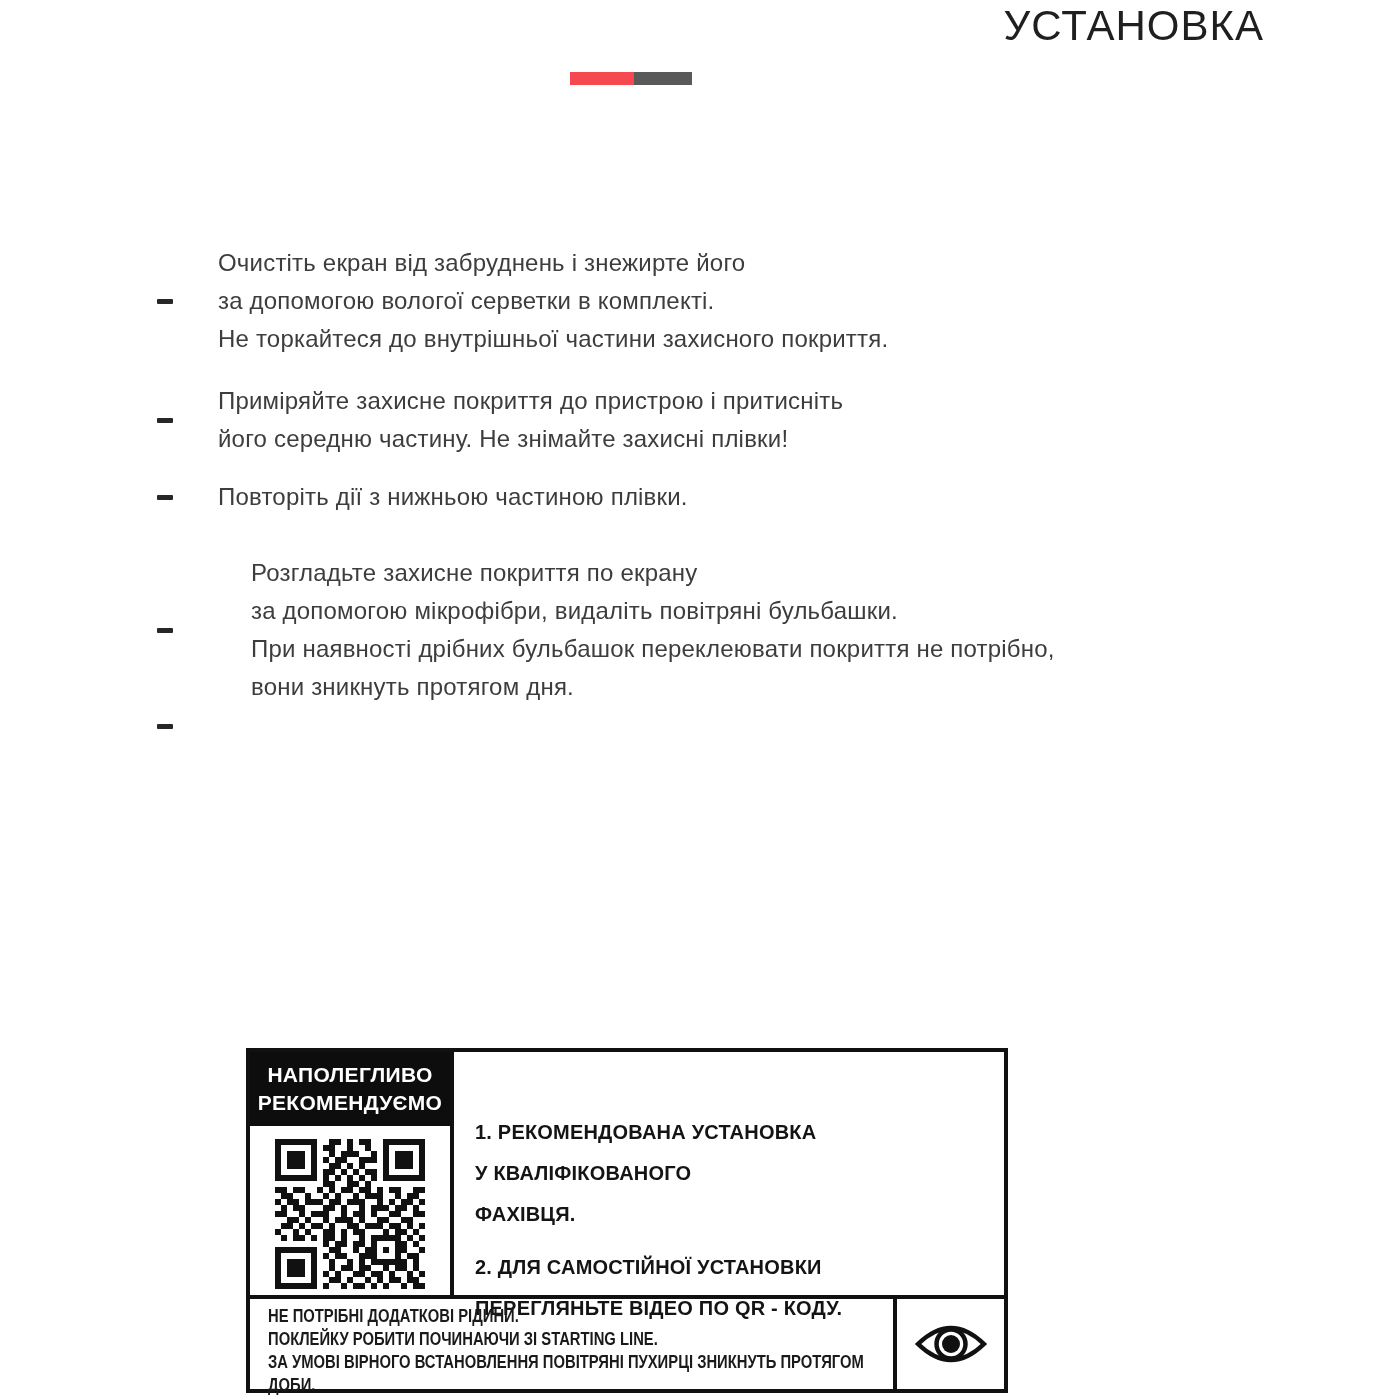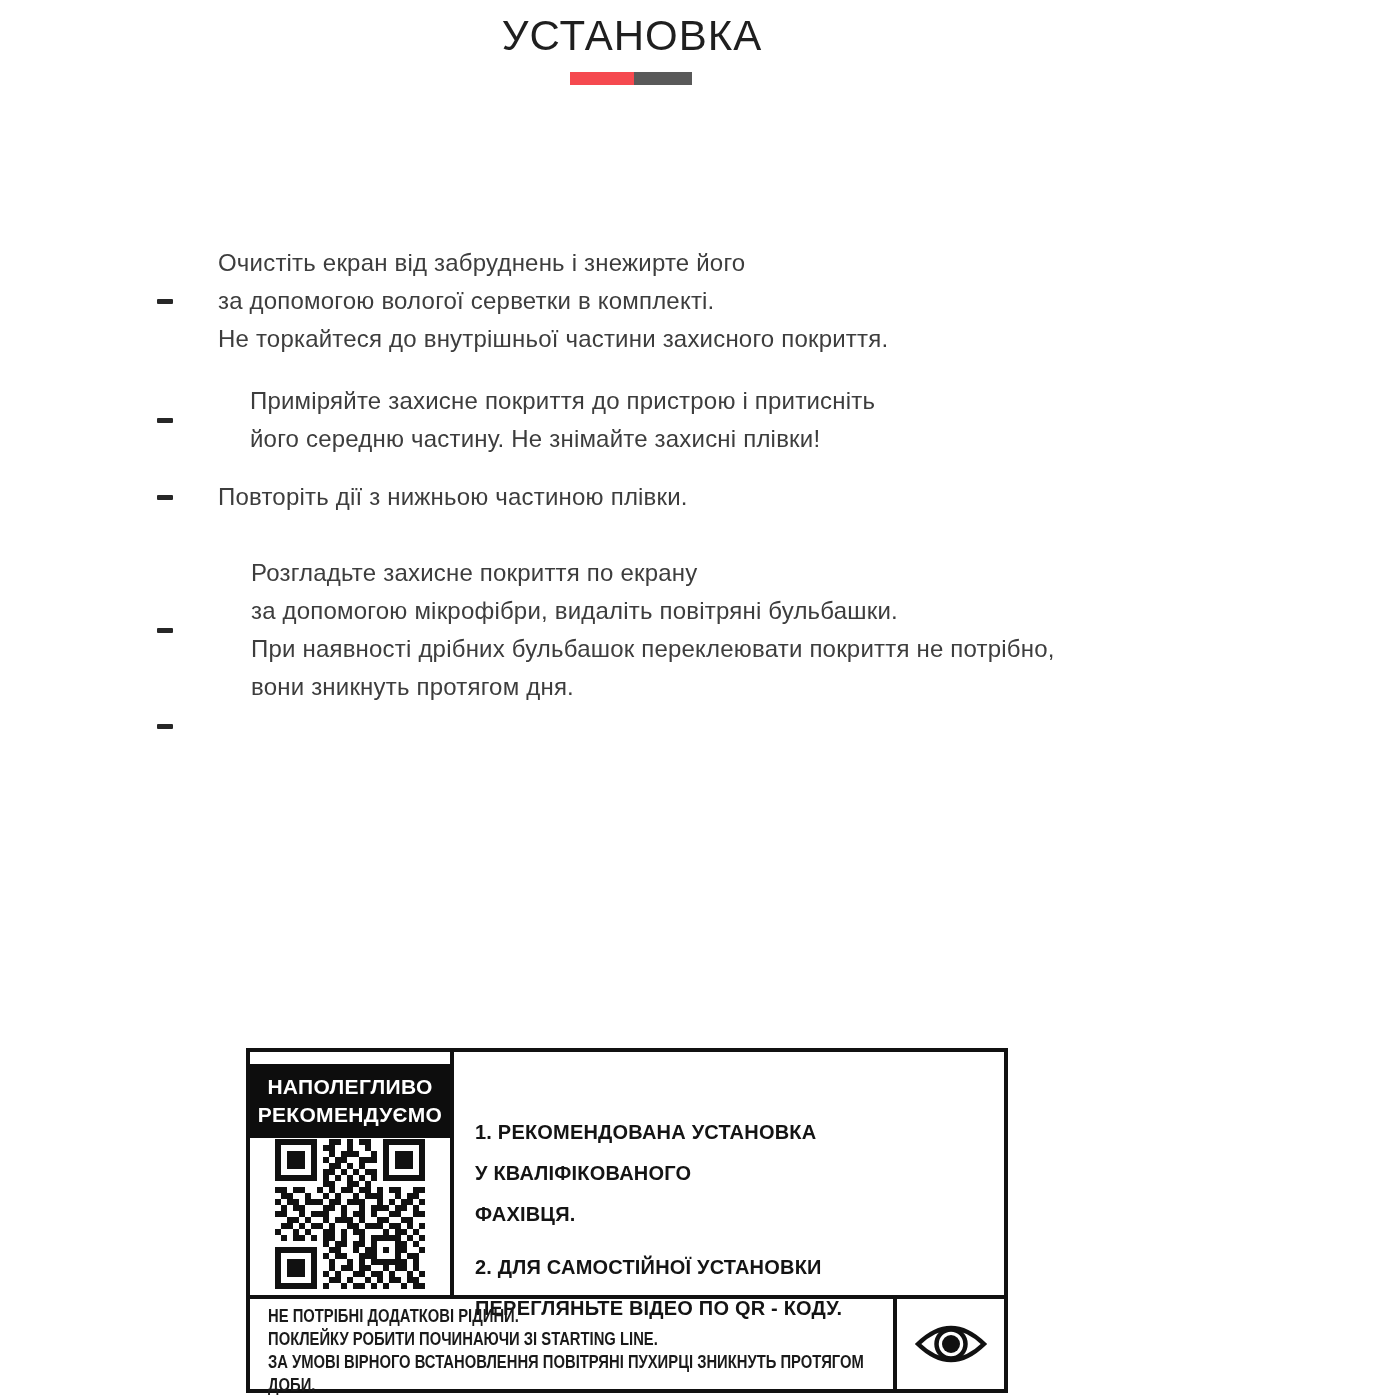--- a/index.html
+++ b/index.html
@@ -1,57 +1,57 @@
 <!DOCTYPE html>
 <html><head>
 <meta charset="utf-8">
 <style>
   html,body{margin:0;padding:0;background:#ffffff;}
   body{width:1400px;height:1400px;position:relative;font-family:"Liberation Sans",sans-serif;overflow:hidden;}
 
   
   .title{
-    position:absolute;left:0;top:12px;width:1264px;
-    text-align:center;font-size:42px;line-height:48px;
+    position:absolute;left:0;top:2px;width:1264px;
+    text-align:right;font-size:42px;line-height:48px;
     color:#1f1f1f;letter-spacing:1px;font-weight:400;
   }
   .divider{
     position:absolute;left:570px;top:72px;width:122px;height:13px;
     display:flex;
   }
   .divider .half{height:100%;}
   .divider .red{width:64px;background:#f5494f;}
   .divider .gray{width:58px;background:#595959;}
 
   
   .steps{position:absolute;left:155px;top:244px;width:1160px;}
   .step{display:flex;align-items:center;}
   .step .marker-col{flex:0 0 63px;display:flex;align-items:center;}
   .dash{width:16px;height:5px;background:#272727;border-radius:1px;margin-left:2px;}
   .step .txt{
     font-size:24px;line-height:38px;color:#3d3d3d;
     white-space:pre-line;letter-spacing:0.2px;
   }
   .mb1{margin-bottom:24px;}
-  .mb2{margin-bottom:20px;gap:32px;}
+  .mb2{margin-bottom:20px;}
   .mb3{margin-bottom:18px;}
   .mb4{margin-bottom:38px;}
   .mb5{margin-bottom:18px;gap:33px;}
 
   
   .rec-box{
     position:absolute;left:246px;top:1048px;width:754px;height:337px;
     border:4px solid #111;background:#fff;
   }
   .col-divider{position:absolute;left:200px;top:0;width:4px;height:243px;background:#111;}
   .row-divider{position:absolute;left:0;top:243px;width:754px;height:4px;background:#111;}
   .eye-divider{position:absolute;left:643px;top:247px;width:4px;height:90px;background:#111;}
 
   .rec-header{
-    position:absolute;left:0;top:12px;width:200px;height:74px;
+    position:absolute;left:0;top:0;width:200px;height:74px;
     background:#0d0d0d;color:#ffffff;display:flex;align-items:center;justify-content:center;
     text-align:center;font-weight:700;font-size:21px;line-height:28px;
     letter-spacing:0.3px;white-space:pre-line;
   }
 
   .qr{
     position:absolute;left:25px;top:87px;width:150px;height:150px;
     display:grid;grid-template-columns:repeat(25,1fr);grid-template-rows:repeat(25,1fr);
   }
   .qr .m1{background:#111;}

